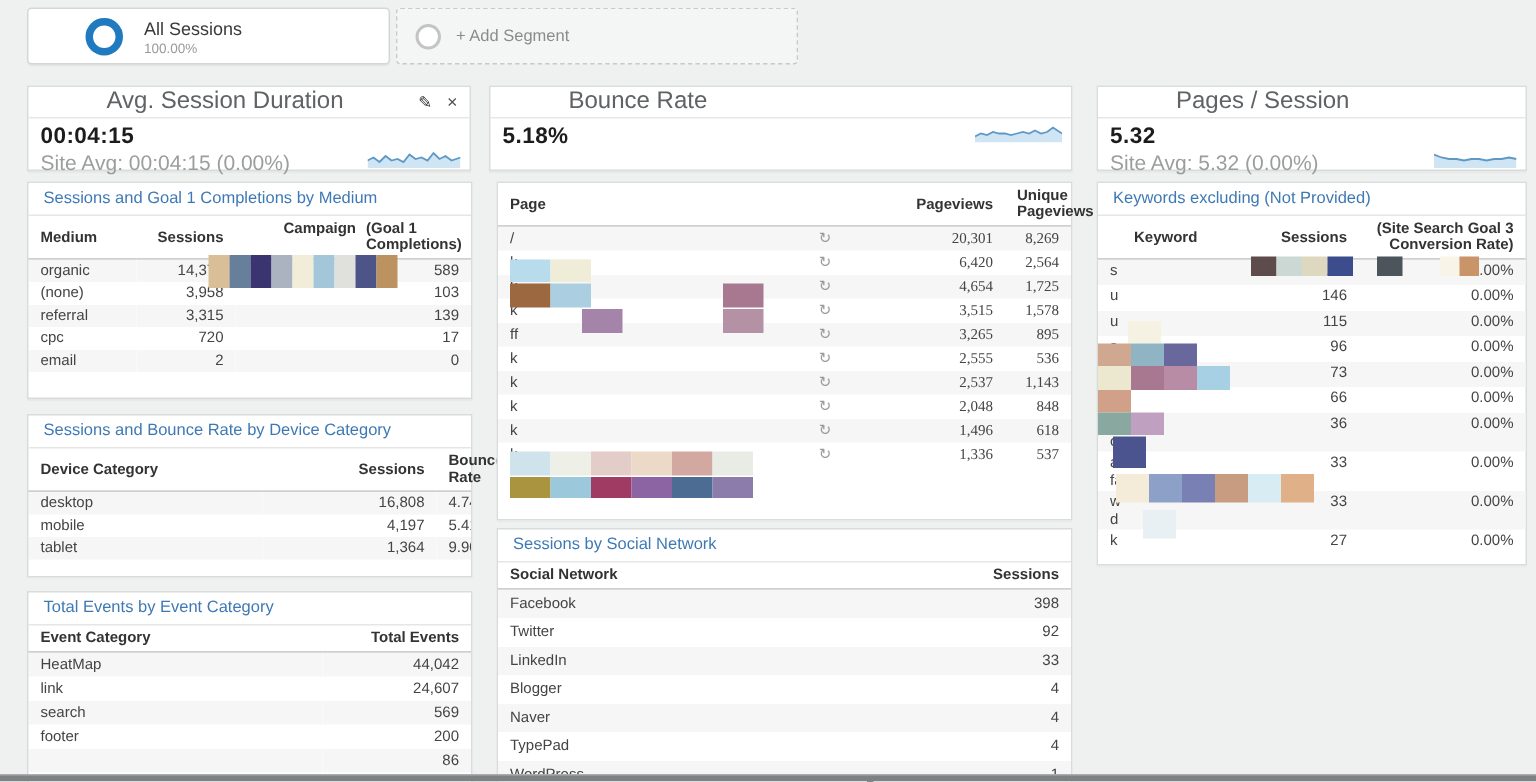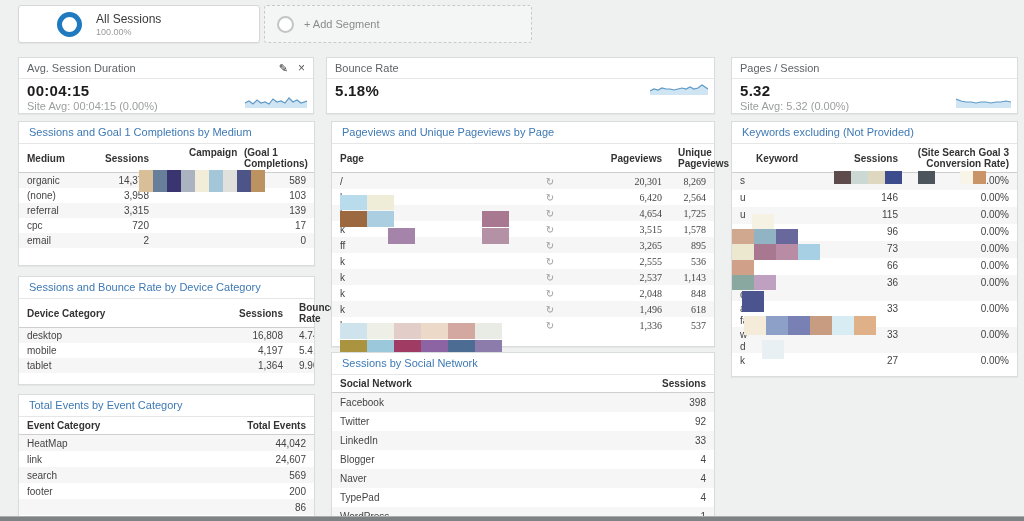--- a/index.html
+++ b/index.html
@@ -18,27 +18,27 @@
            border-radius:3px;display:flex;align-items:center;color:#8f9191;background:rgba(255,255,255,.35);cursor:pointer;}
   .add-circle{width:13px;height:13px;border:2px solid #c3c5c5;border-radius:50%;margin-left:12px;flex:none;background:#fff;}
   .add-label{font-size:11px;margin-left:10px;color:#8a8c8c;}
 
   
   .card{position:absolute;background:#fff;border:1px solid #d9dcdc;box-shadow:0 1px 1px rgba(0,0,0,.04);}
   #card-0{left:18px;top:57px;width:294px;height:55px;}
   #card-1{left:326px;top:57px;width:387px;height:55px;}
   #card-2{left:731px;top:57px;width:285px;height:55px;}
   .card-head{height:20px;border-bottom:1px solid #e7e7e7;display:flex;align-items:center;padding:0 8px;}
-  .card-title{font-size:11px;color:#5f6365;flex:1;}
+  .card-title{font-size:16px;color:#5f6365;flex:1;margin-left:44px;}
   .card-actions{display:flex;gap:10px;align-items:center;}
   .pencil{font-size:11px;color:#2c2c2c;cursor:pointer;}
   .xclose{font-size:12px;color:#565656;cursor:pointer;}
   .card-body{position:relative;padding:3px 8px 0 8px;}
   .value{font-size:15px;font-weight:bold;color:#1c1c1c;letter-spacing:.3px;}
-  .siteavg{font-size:11px;color:#9c9e9e;margin-top:1px;}
+  .siteavg{font-size:14px;color:#9c9e9e;margin-top:1px;}
   .spark{position:absolute;right:6px;bottom:4px;}
 
   
   .widget{position:absolute;background:#fff;border:1px solid #d9dcdc;box-shadow:0 1px 1px rgba(0,0,0,.04);}
   #w-medium  {left:18px; top:121px;width:295px;height:143px;}
   #w-device  {left:18px; top:276px;width:295px;height:107px;}
   #w-events  {left:18px; top:394px;width:295px;height:127px;}
   #w-pages   {left:331px;top:121px;width:382px;height:224px;}
   #w-social  {left:331px;top:352px;width:382px;height:182px;}
   #w-keywords{left:731px;top:121px;width:285px;height:254px;}
@@ -274,21 +274,20 @@
             <tr>
               <td></td>
               <td>86</td>
             </tr>
           </tbody>
       </table>
     </div>
   </div>
 
   <div class="widget" id="w-pages">
-    <div class="w-title">Pageviews and Unique Pageviews by Page</div>
     <div class="w-body">
       <table class="t-pages">
         <thead>
           <tr>
             <th>Page</th>
             <th></th>
             <th>Pageviews</th>
             <th>Unique Pageviews</th>
           </tr>
         </thead>

